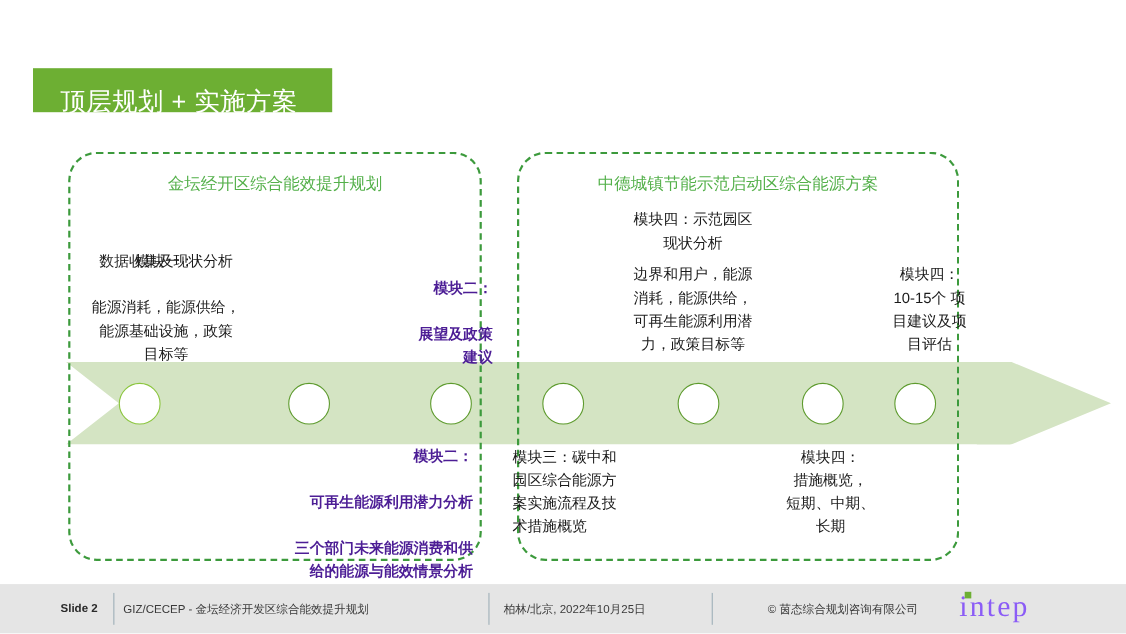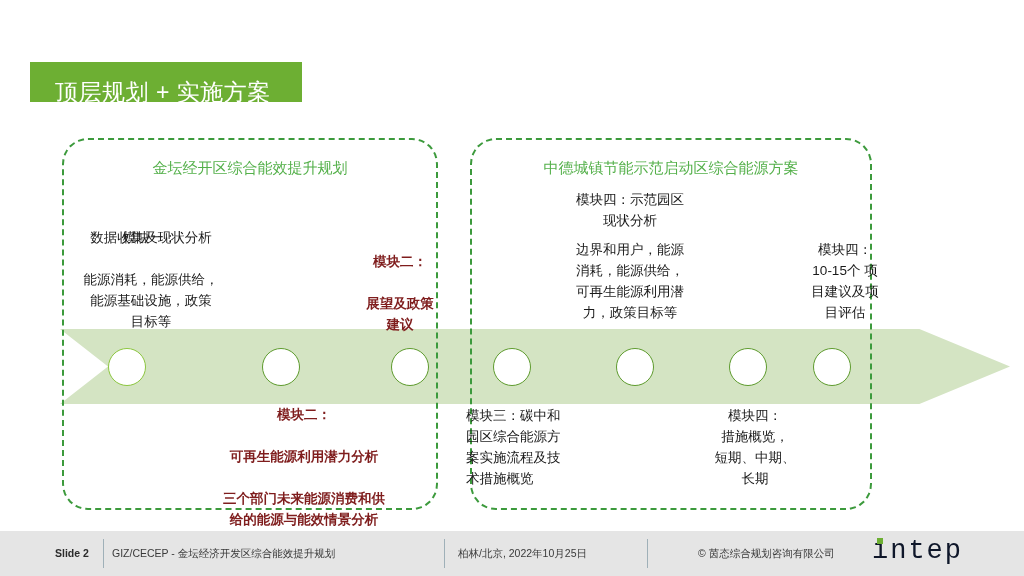--- a/index.html
+++ b/index.html
@@ -90,22 +90,23 @@
   
   .tb {
     position: absolute;
     font-size: 13.5px;
     line-height: 1.55;
     color: #1a1a1a;
     text-align: center;
     white-space: pre-line;
   }
   .tb.green {
-    color: #7f1d1d;
+    color: #4c1d95;
     font-weight: bold;
+    text-align: right;
   }
   .tb.dark { color: #1a1a1a; }
 
   
   #tb-m1-title   { left: 60px;  top: 196px; width: 180px; margin-top: 32px; }
   #tb-m1-body    { left: 46px;  top: 228px; width: 210px; }
   #tb-m2-right   { left: 352px; top: 252px; width: 96px;  }
   #tb-m2-bottom  { left: 178px; top: 405px; width: 252px; }
   #tb-m4a-title  { left: 540px; top: 190px; width: 180px; }
   #tb-m4a-body   { left: 540px; top: 240px; width: 180px; }
@@ -152,24 +153,24 @@
 
   
   .logo {
     position: absolute;
     left: 872px;
     top: 533px;
     width: 110px;
     height: 36px;
   }
   .logo-text {
-    font-family: Liberation Mono, monospace;
+    font-family: Liberation Serif, serif;
     font-size: 27px;
     letter-spacing: 2px;
-    color: #0f172a;
+    color: #8b5cf6;
     line-height: 36px;
   }
   .logo-dot {
     position: absolute;
     left: 5px;
     top: 5px;
     width: 6px;
     height: 6px;
     background: #6DAF33;
   }

